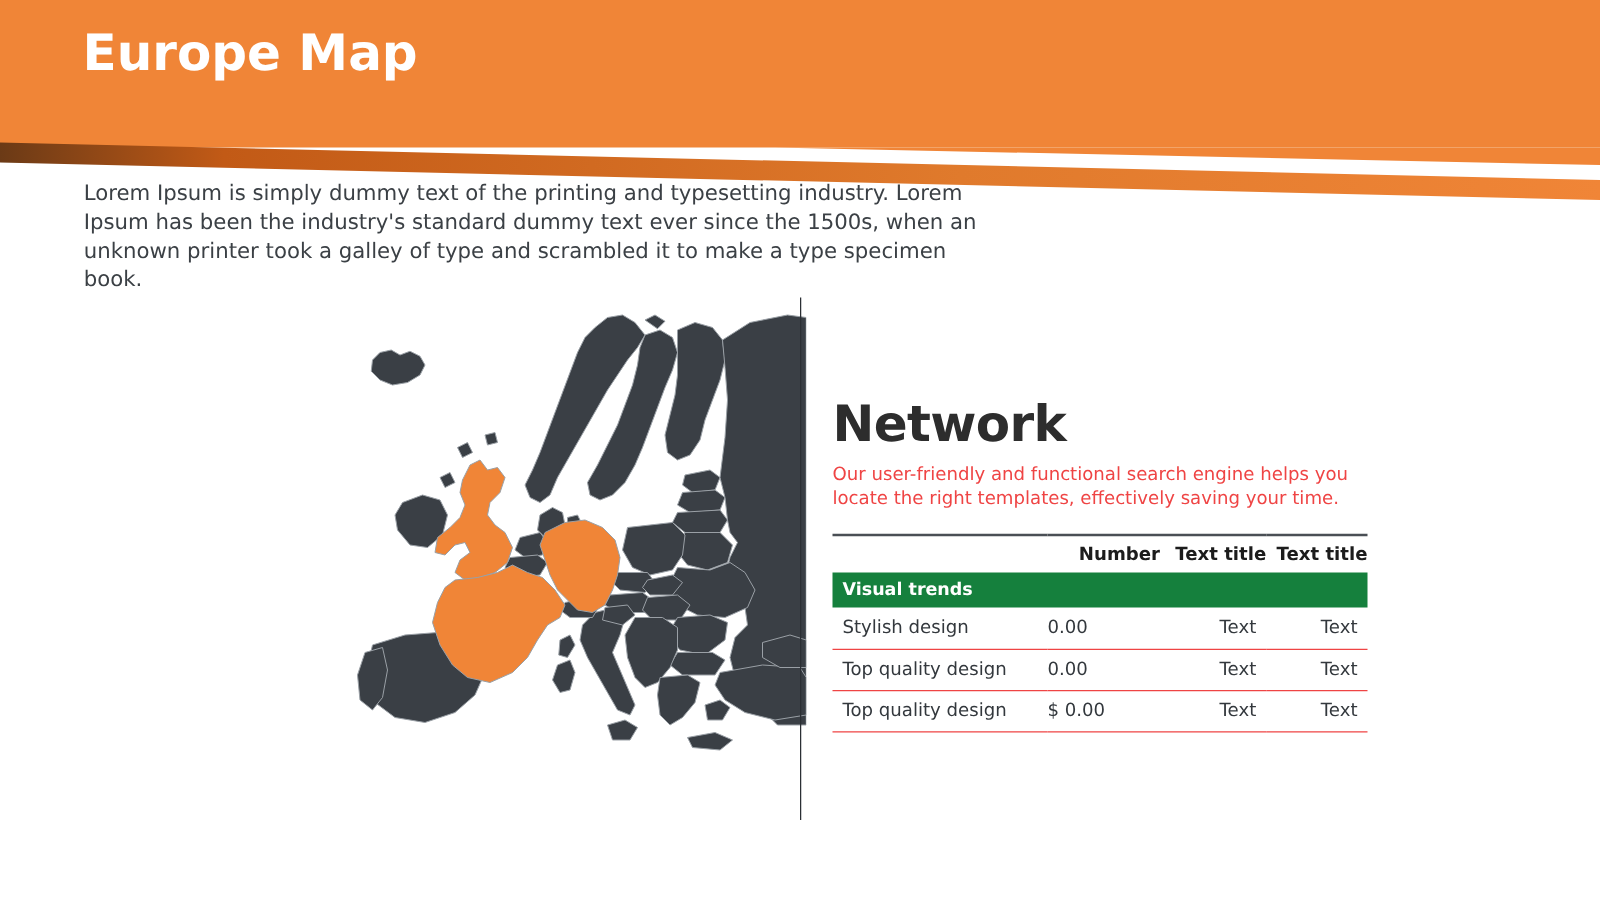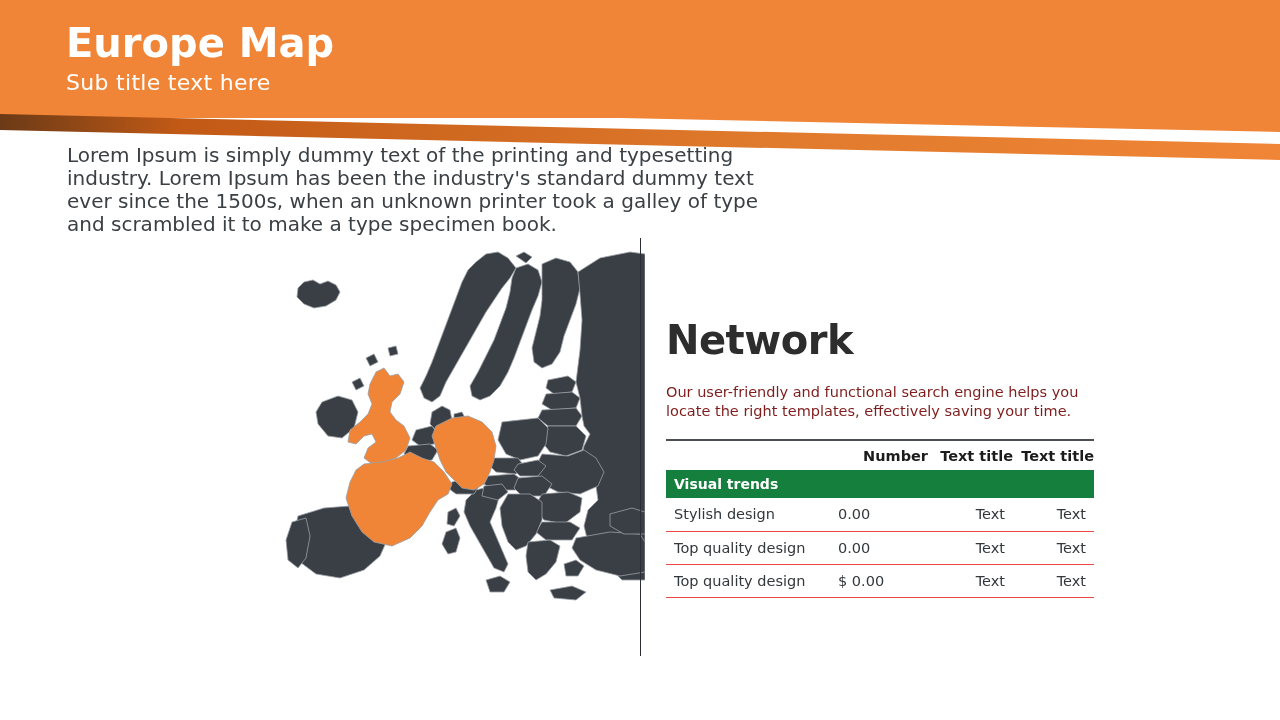--- a/index.html
+++ b/index.html
@@ -18,42 +18,42 @@
   }
   .subtitle {
     font-family:"DejaVu Sans", sans-serif;
     font-weight:normal; font-size:22px; color:#ffffff;
     line-height:30px; letter-spacing:0.3px;
   }
 
   
   .lead {
     position:absolute; left:67px; top:144px; width:725px;
-    font-size:20px; line-height:23px; color:#3b4045;
+    font-size:17px; line-height:23px; color:#3b4045;
     font-family:"DejaVu Sans", sans-serif;
   }
 
   
   .map-area { position:absolute; left:280px; top:250px; width:365px; height:410px; }
   .map-area svg { width:100%; height:100%; display:block; }
   .divider {
     position:absolute; left:640px; top:238px; width:1px; height:418px;
     background:#2b2f34;
   }
 
   
   .panel { position:absolute; left:666px; top:316px; width:428px; }
   .panel-title {
     font-family:"DejaVu Sans", sans-serif;
     font-weight:bold; font-size:40px; color:#2d2d2d;
     line-height:48px; letter-spacing:-0.5px;
   }
   .panel-desc {
-    font-size:14.5px; line-height:19px; color:#7f1d1d;
-    margin-top:19px; width:420px;
+    font-size:14.5px; line-height:19px; color:#ef4444;
+    margin-top:7px; width:420px;
   }
 
   
   .tbl { margin-top:18px; width:428px; border-collapse:collapse; }
   .tbl th, .tbl td { font-size:14.5px; padding:0; }
   .tbl thead th {
     border-top:2px solid #4a4f55;
     font-weight:bold; color:#1c1c1c; height:30px;
     vertical-align:middle; padding-bottom:0;
   }
@@ -90,21 +90,20 @@
         <stop offset="60%" stop-color="#E07A2C"></stop>
         <stop offset="100%" stop-color="#F08537"></stop>
       </linearGradient>
     </defs>
     <polygon points="0,0 1280,0 1280,14 0,14" fill="#F08537"></polygon>
     <polygon points="0,10 1280,40 1280,56 0,26" fill="url(#swGrad)"></polygon>
     <polygon points="620,14 1280,28 1280,14" fill="#F08537"></polygon>
   </svg>
   <div class="header-text">
     <div class="title">Europe Map</div>
-    <div class="subtitle">Sub title text here</div>
   </div>
 </div>
 
 <div class="lead">Lorem Ipsum is simply dummy text of the printing and typesetting industry. Lorem Ipsum has been the industry's standard dummy text ever since the 1500s, when an unknown printer took a galley of type and scrambled it to make a type specimen book.</div>
 
 <div class="map-area">
   <svg viewBox="0 0 365 410">
     <g stroke="#9aa0a6" stroke-width="0.8" stroke-linejoin="round">
 
       <path fill="#3A3F45" d="M18 38 L24 32 L33 30 L40 34 L48 31 L56 35 L60 42 L56 50 L46 56 L34 58 L24 54 L17 47 Z"></path>

